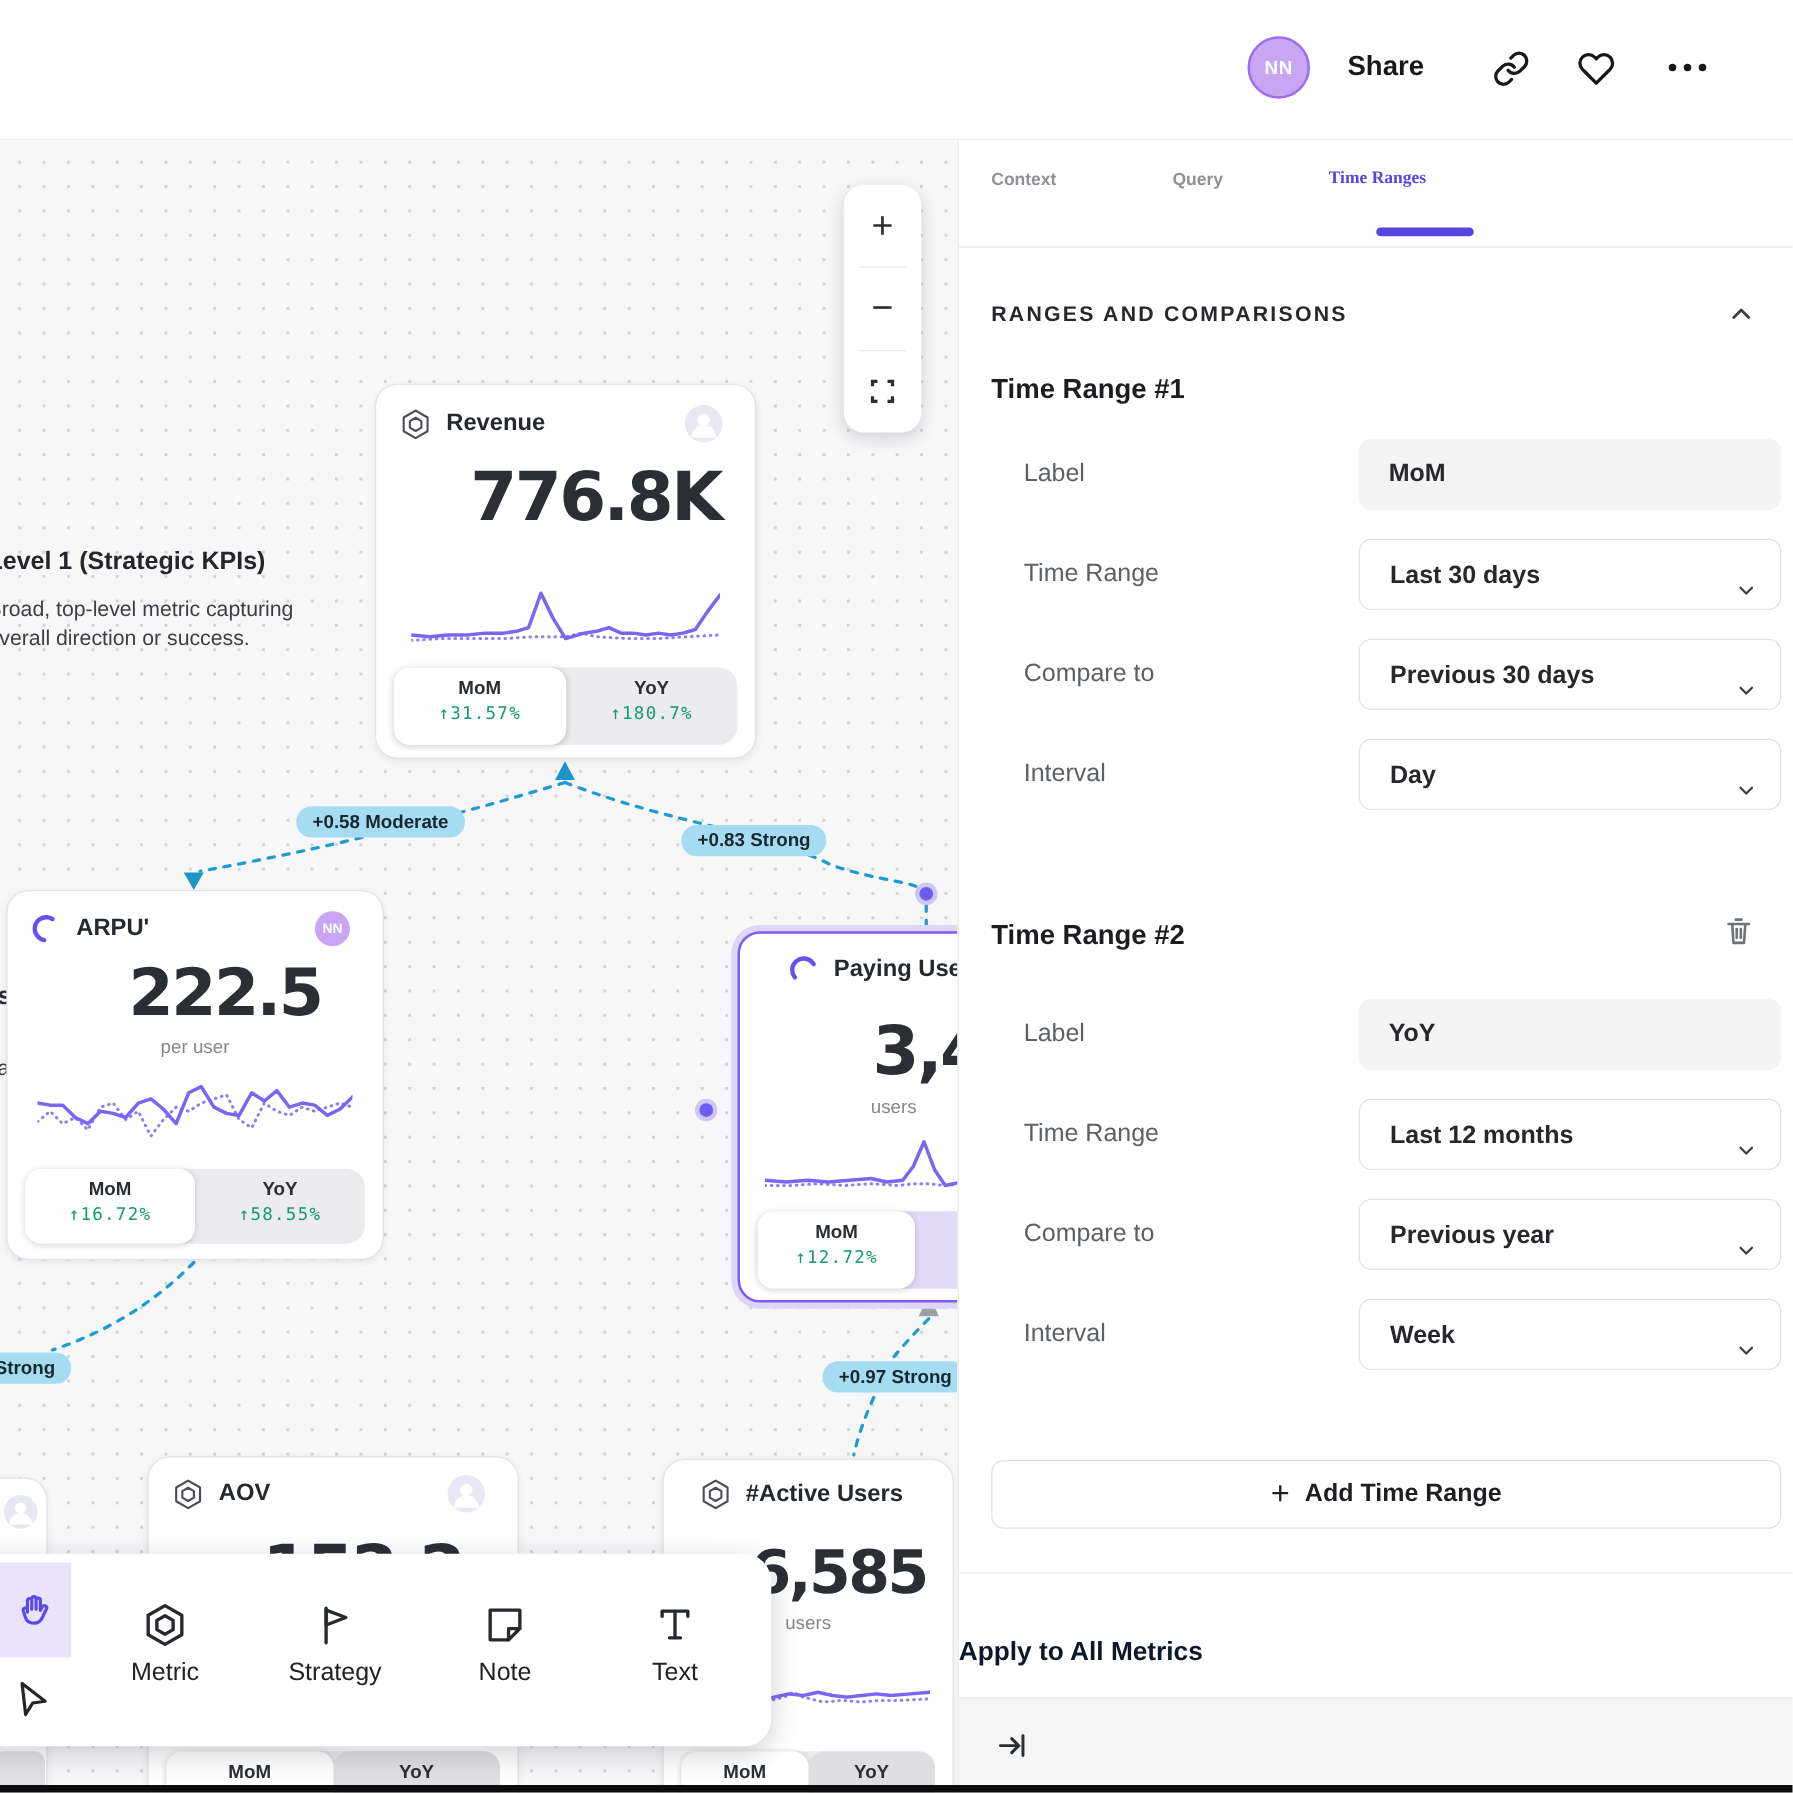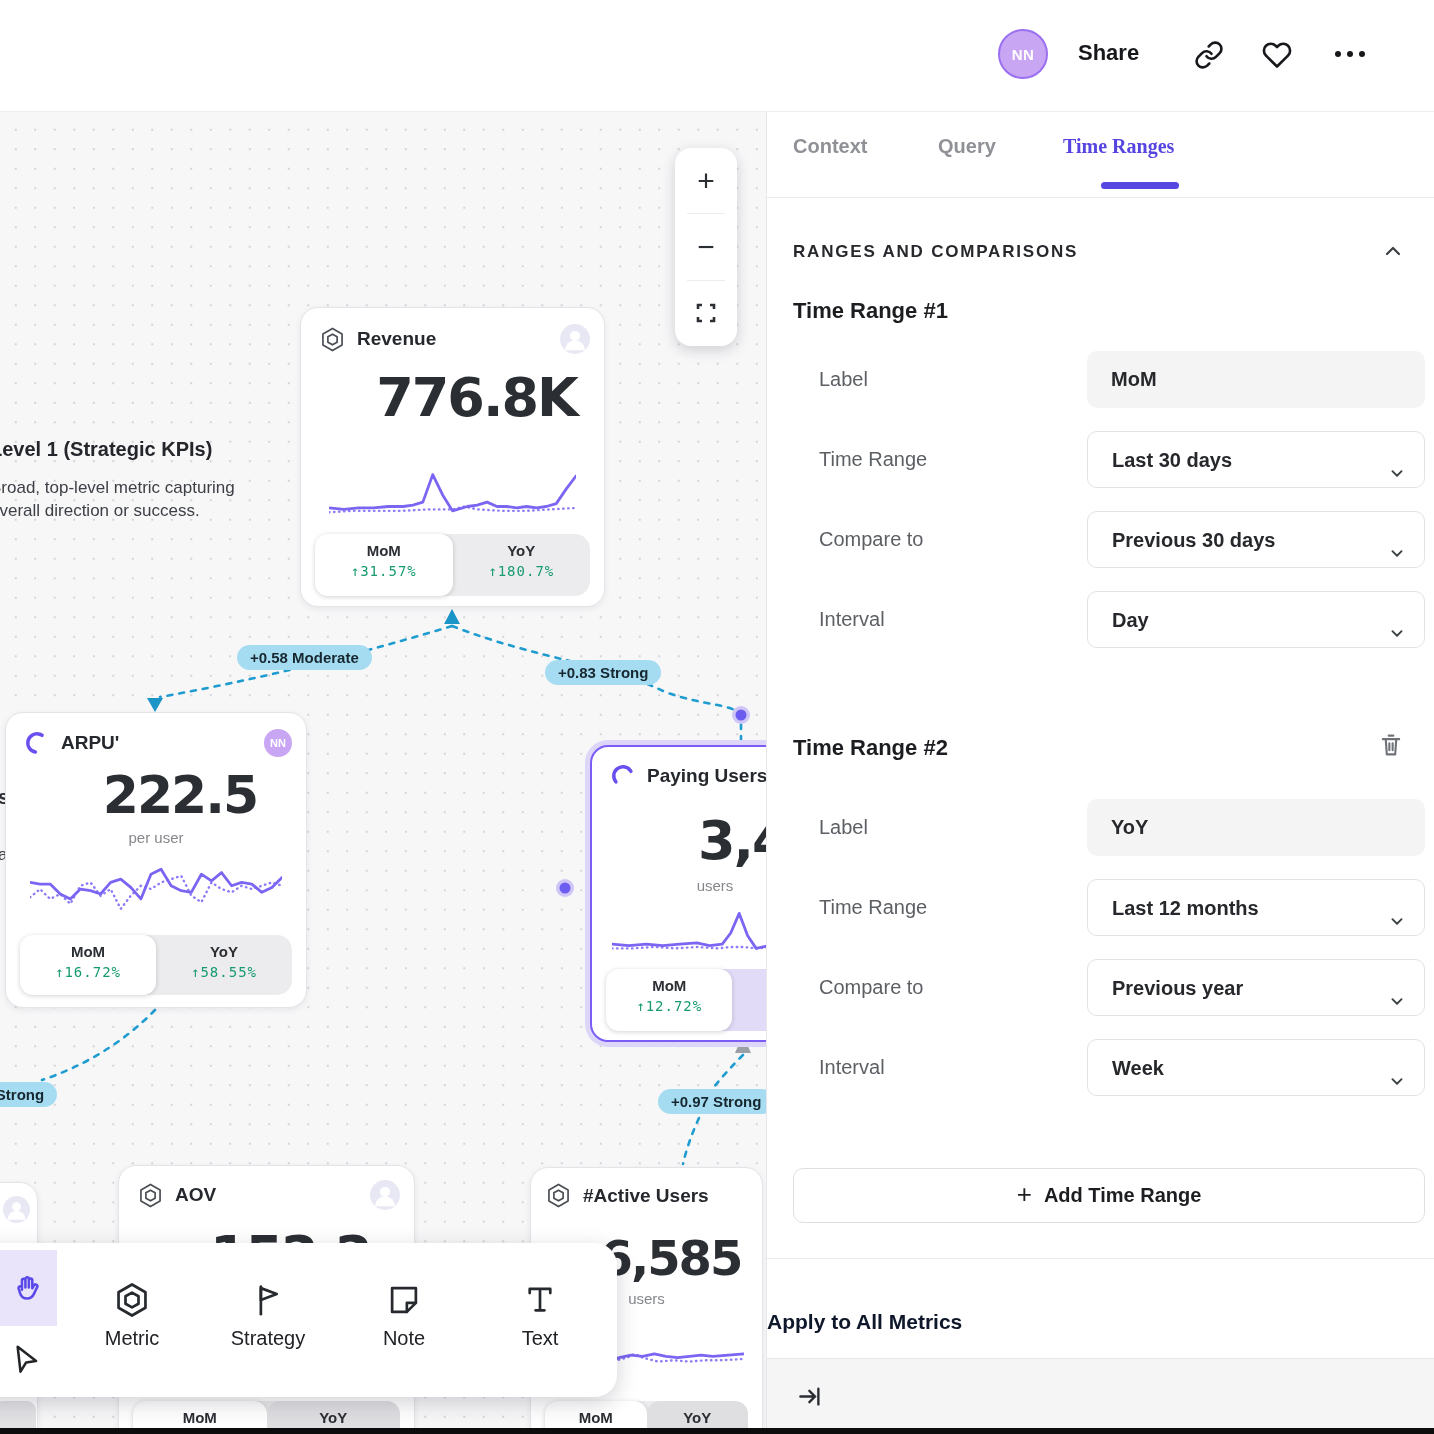--- a/index.html
+++ b/index.html
@@ -32,21 +32,21 @@
   .node-halo { fill:#cfc6f7; }
 
   .annotation { position:absolute; left:-10px; top:326px; width:270px; z-index:0; }
   .annotation h3 { font-size:20px; font-weight:700; color:#24262b; margin-bottom:15px; }
   .annotation p { font-size:17px; color:#3c3f45; line-height:23px; }
   .cut-letter { position:absolute; z-index:0; color:#2b2e33; }
 
   
   .card { position:absolute; background:#fff; border:1px solid #e4e4e8; border-radius:18px;
     box-shadow:0 2px 6px rgba(40,40,60,.08); z-index:2; cursor:pointer; }
-  .card-head { position:absolute; left:18px; top:16px; right:14px; display:flex; align-items:center; gap:11px; }
+  .card-head { position:absolute; left:18px; top:16px; right:26px; display:flex; align-items:center; gap:11px;justify-content:center; }
   .card-head svg.metric-glyph { width:27px; height:27px; stroke:#4a4e54; fill:none; stroke-width:1.5; stroke-linejoin:round; }
   .card-head svg.arc-glyph { width:26px; height:26px; }
   .card-title { font-size:19px; font-weight:700; color:#25282d; white-space:nowrap; }
   .card-ava { margin-left:auto; width:30px; height:30px; border-radius:50%; background:#e8e8f4; overflow:hidden; flex:0 0 auto; }
   .card-ava svg { width:100%; height:100%; }
   .card-ava-nn { margin-left:auto; width:28px; height:28px; border-radius:50%; background:#c9a6f4;
     color:#fff; font-size:11px; font-weight:700; display:flex; align-items:center; justify-content:center; flex:0 0 auto; }
   .card-value { position:absolute; left:0; right:0; text-align:center;
     font-family:"DejaVu Sans", sans-serif; font-weight:700; color:#2b2e33; letter-spacing:-2px; white-space:nowrap;margin-left:48px; }
   .card-unit { position:absolute; left:0; right:0; text-align:center; font-size:15px; color:#85878c; }
@@ -88,21 +88,21 @@
   .tool svg { width:38px; height:38px; margin-top:38px; stroke:#26292e; fill:none; stroke-width:1.7; stroke-linecap:round; stroke-linejoin:round; }
   .tool span { margin-top:8px; font-size:20px; color:#202226; }
 
   
   #partial-card .tab-frag { position:absolute; left:55px; top:218px; width:42px; height:40px;
     background:#e2e2e5; border-radius:9px; }
 
   
   #panel { position:absolute; left:766px; top:112px; width:668px; height:1322px; background:#fff;
     border-left:1px solid #e7e7ea; z-index:5; }
-  .ptab { position:absolute; top:23px; font-size:20px; font-weight:600; color:#8f9196; cursor:pointer; }
+  .ptab { position:absolute; top:23px; font-size:14px; font-weight:600; color:#8f9196; cursor:pointer; }
   .ptab.active { color:#5645e0;font-family:Liberation Serif, serif; }
   .ptab-underline { position:absolute; left:334px; top:70px; width:78px; height:7px; border-radius:4px; background:#5746e0; }
   .pdivider { position:absolute; left:0; right:0; height:1px; background:#e9e9eb; }
   .section-head { position:absolute; left:26px; top:130px; font-size:17px; font-weight:700;
     letter-spacing:1.8px; color:#26282c; }
   .chev-up { position:absolute; left:614px; top:128px; width:24px; height:24px; cursor:pointer; }
   .chev-up svg, .trash svg { width:100%; height:100%; fill:none; stroke-linecap:round; stroke-linejoin:round; }
   .chev-up svg { stroke:#3c3f43; stroke-width:2.2; }
   .group-title { position:absolute; left:26px; font-size:22px; font-weight:700; color:#1b1d20; }
   .trash { position:absolute; left:610px; width:28px; height:30px; cursor:pointer; }

